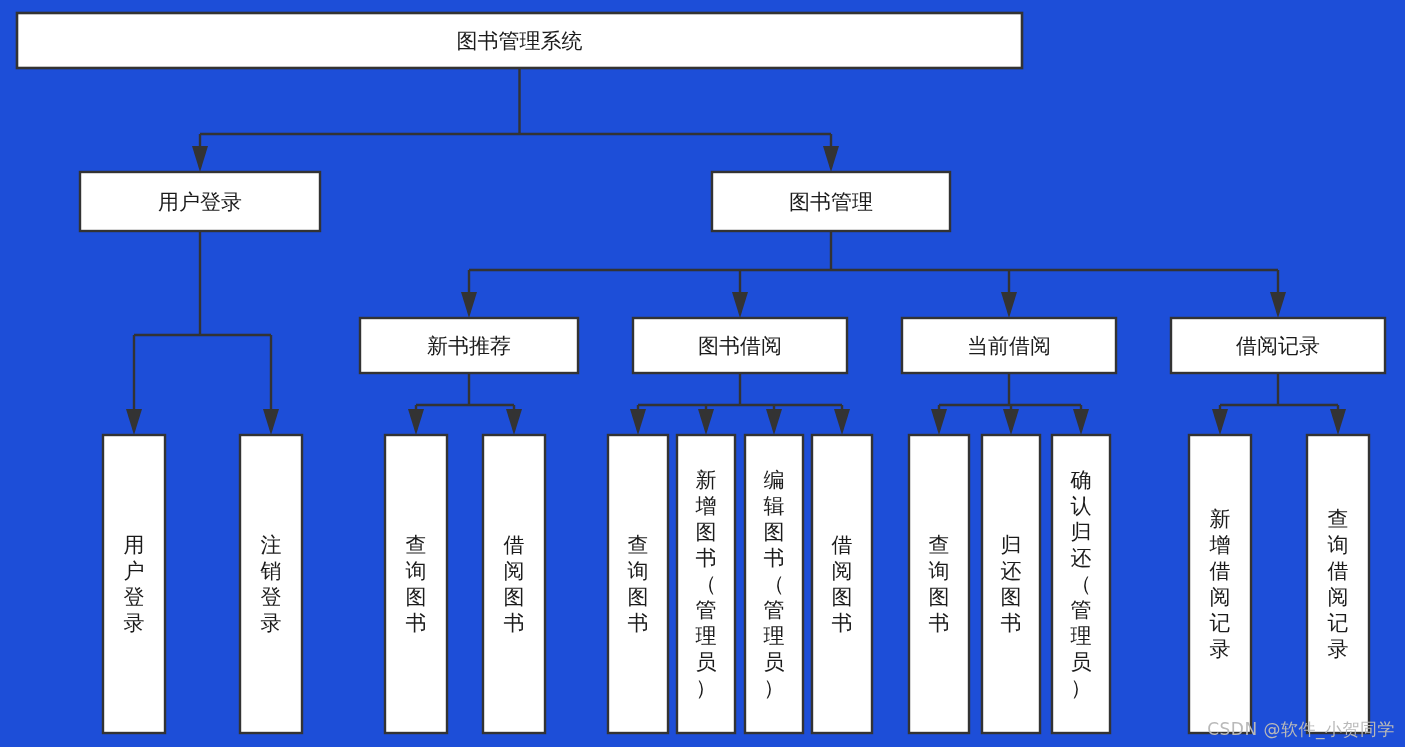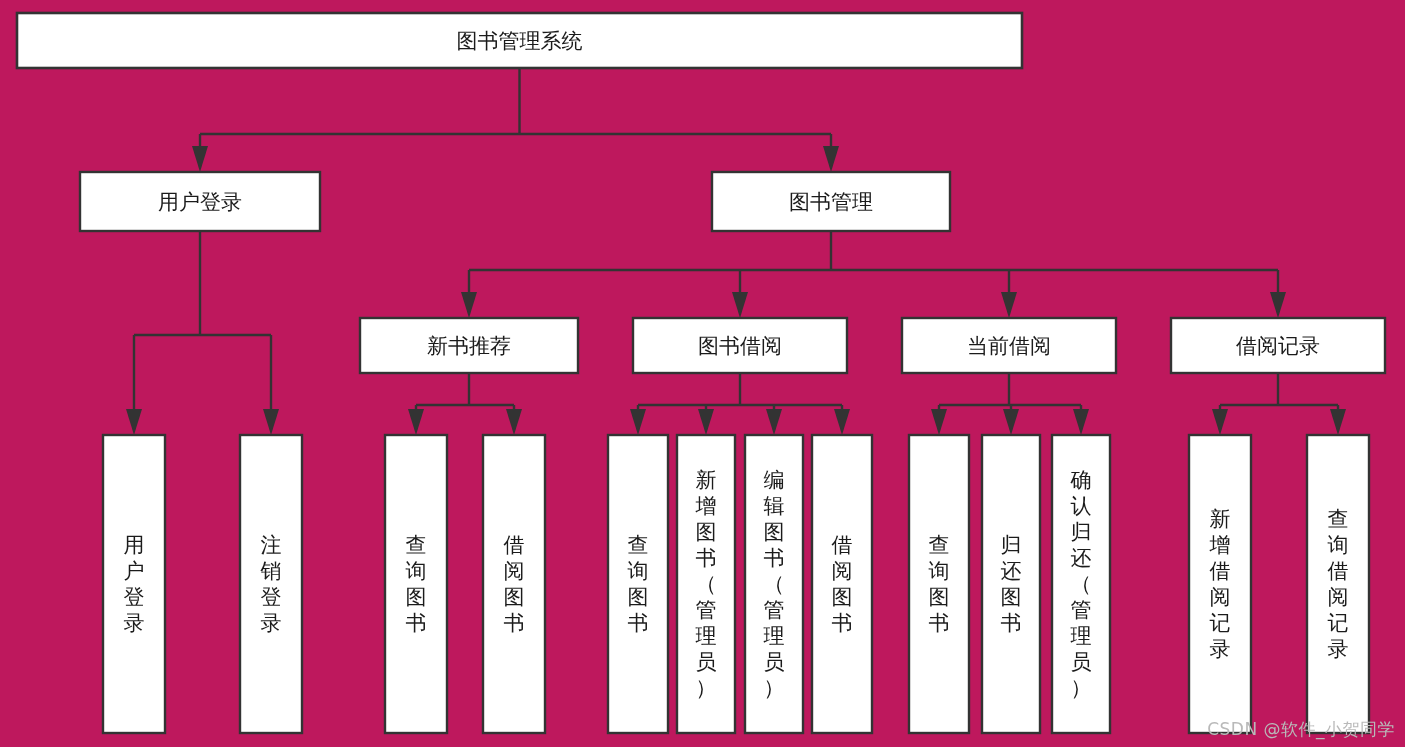--- a/index.html
+++ b/index.html
@@ -11,21 +11,21 @@
   body {
     width: 1405px;
     height: 747px;
     overflow: hidden;
     font-family: "DejaVu Sans", "Liberation Sans", sans-serif;
   }
   #diagram-root {
     position: relative;
     width: 1405px;
     height: 747px;
-    background: #be185d;
+    background: #1d4ed8;
   }
   svg.diagram-canvas {
     position: absolute;
     top: 0;
     left: 0;
     width: 1405px;
     height: 747px;
     display: block;
   }
   .node-box {

